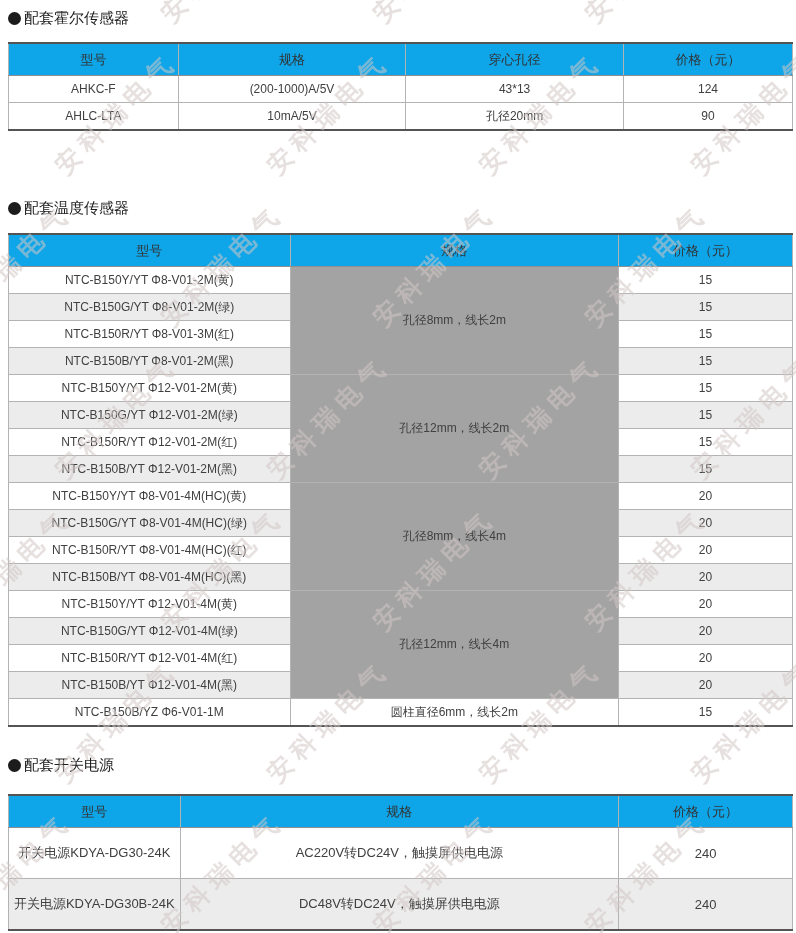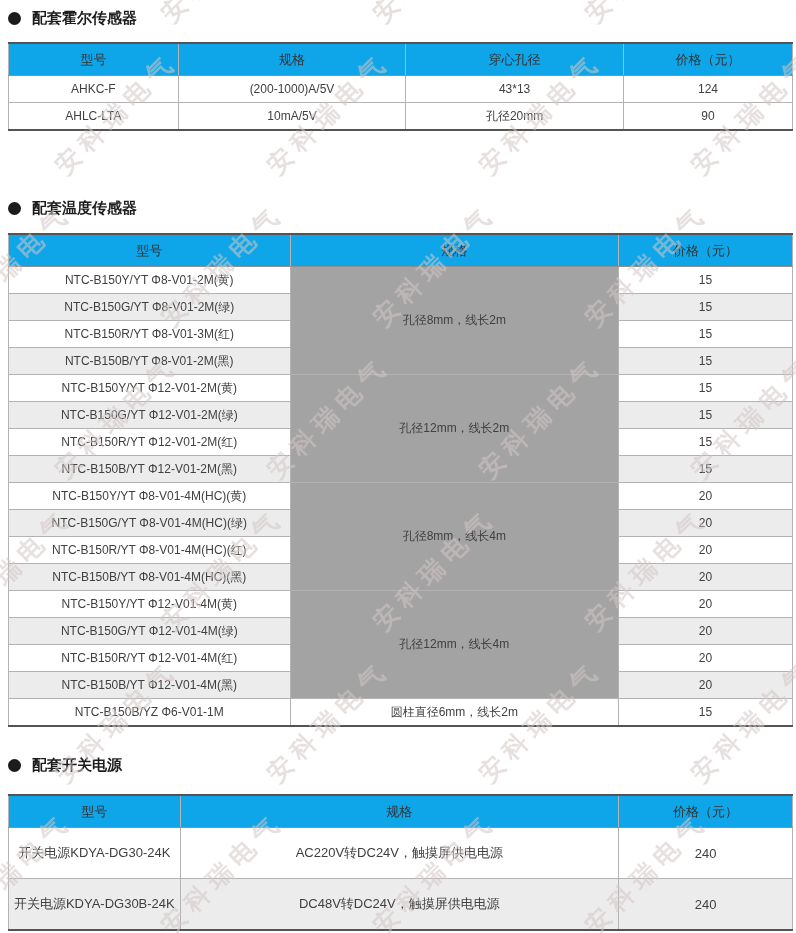--- a/index.html
+++ b/index.html
@@ -13,22 +13,22 @@
   .watermark-layer{position:absolute;inset:0;z-index:2;pointer-events:none;overflow:hidden;}
   .wm{
     position:absolute;white-space:nowrap;
     transform:rotate(-45deg);
     font-size:25px;letter-spacing:7px;
     color:#d2c8c6;opacity:.55;font-weight:bold;
   }
 
   .section-heading{
     position:absolute;left:8px;height:20px;
-    display:flex;align-items:center;gap:11px;
-    font-size:15px;font-weight:bold;color:#1c1c1c;
+    display:flex;align-items:center;gap:3px;
+    font-size:15px;font-weight:normal;color:#1c1c1c;
   }
   .bullet{width:13px;height:13px;border-radius:50%;background:#1c1c1c;flex:0 0 auto;}
 
   table.tbl{
     position:absolute;left:8px;width:785px;
     border-collapse:collapse;table-layout:fixed;
     font-size:12px;color:#404040;
     border-left:1px solid #c6c6c6;border-right:1px solid #c6c6c6;
     border-top:2px solid #545454;border-bottom:2px solid #545454;
   }

